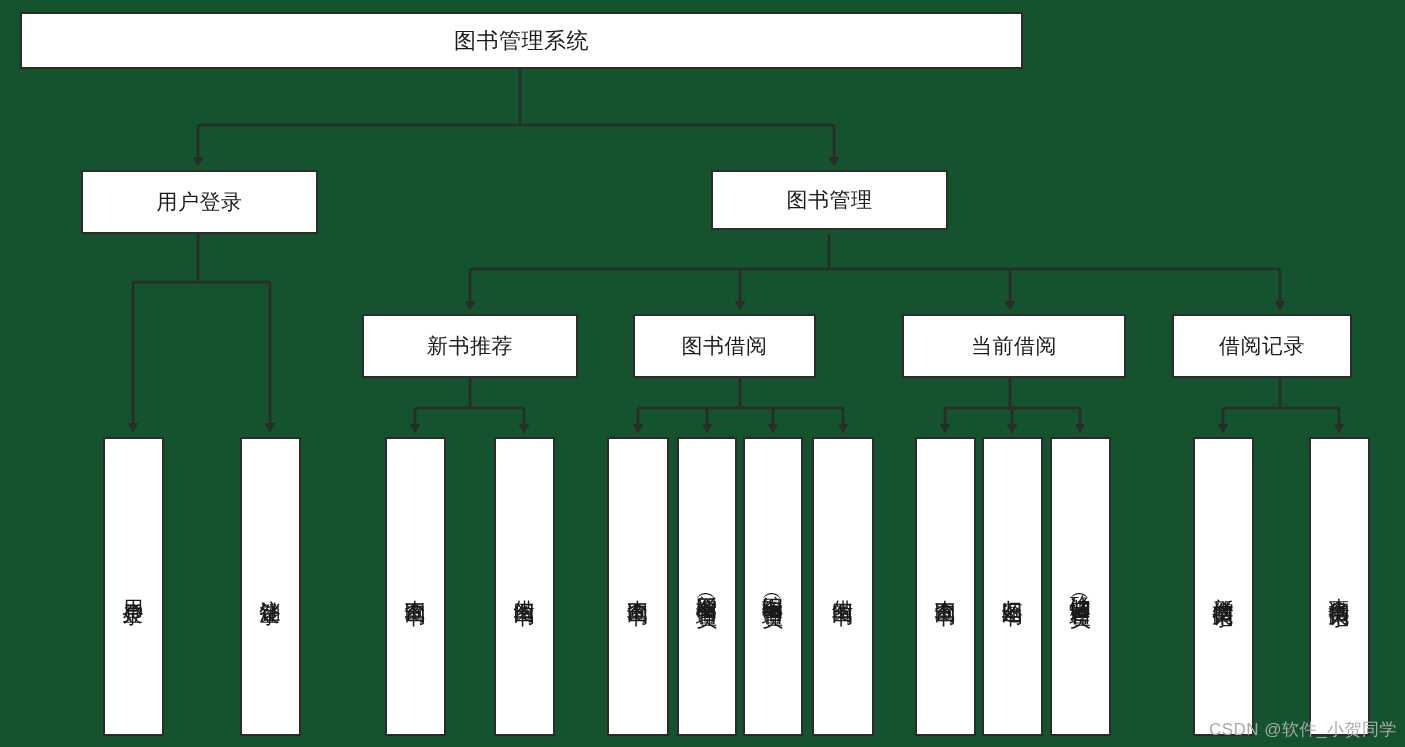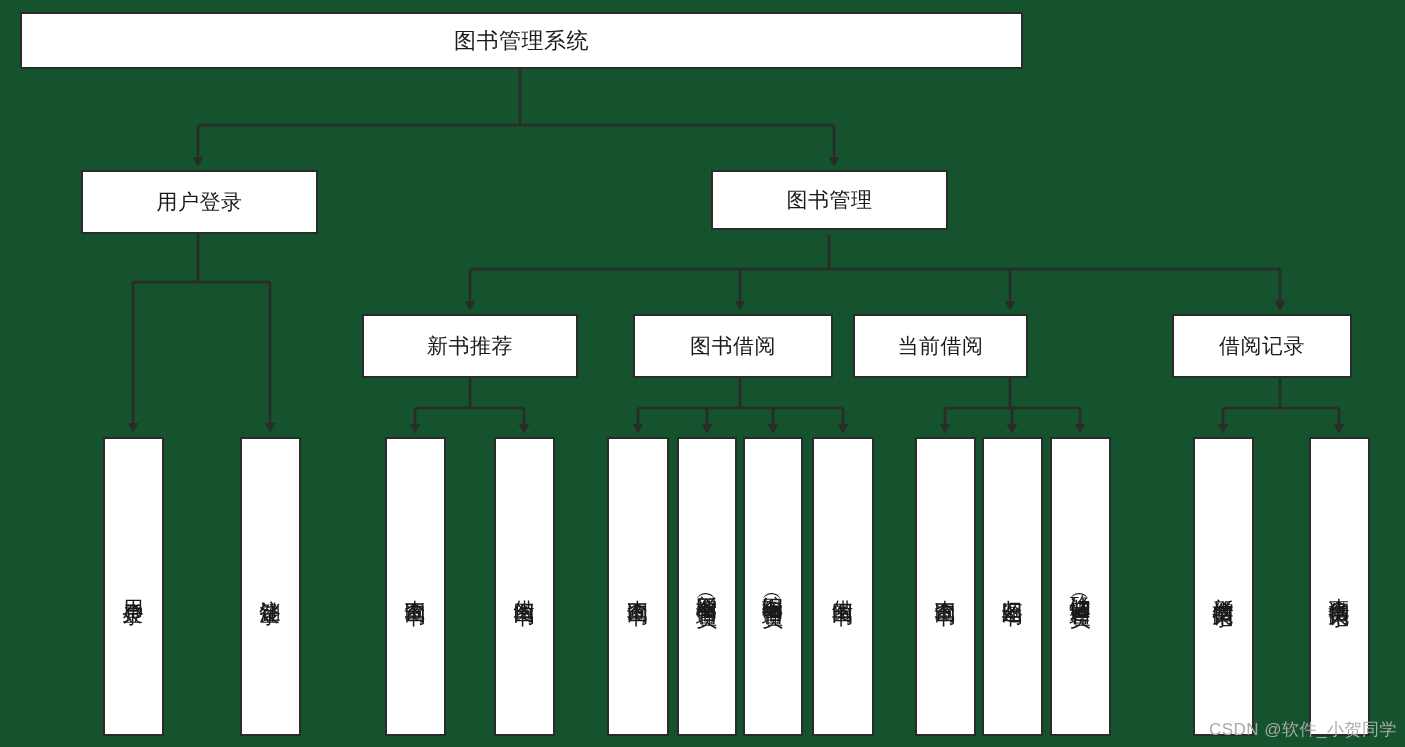--- a/index.html
+++ b/index.html
@@ -133,24 +133,24 @@
   <div class="node horiz" style="left:81px; top:170px; width:237px; height:64px;">
     <span class="label">用户登录</span>
   </div>
   <div class="node horiz" style="left:711px; top:170px; width:237px; height:60px;">
     <span class="label">图书管理</span>
   </div>
 
   <div class="node horiz" style="left:362px; top:314px; width:216px; height:64px;">
     <span class="label">新书推荐</span>
   </div>
-  <div class="node horiz" style="left:633px; top:314px; width:200px; height:64px;">
+  <div class="node horiz" style="left:633px; top:314px; width:183px; height:64px;">
     <span class="label">图书借阅</span>
   </div>
-  <div class="node horiz" style="left:853px; top:314px; width:175px; height:64px;">
+  <div class="node horiz" style="left:902px; top:314px; width:224px; height:64px;">
     <span class="label">当前借阅</span>
   </div>
   <div class="node horiz" style="left:1172px; top:314px; width:180px; height:64px;">
     <span class="label">借阅记录</span>
   </div>
 
   <div class="node vert" style="left:103px; top:437px; width:61px; height:299px;">
     <span class="label">用户登录</span>
   </div>
   <div class="node vert" style="left:240px; top:437px; width:61px; height:299px;">

